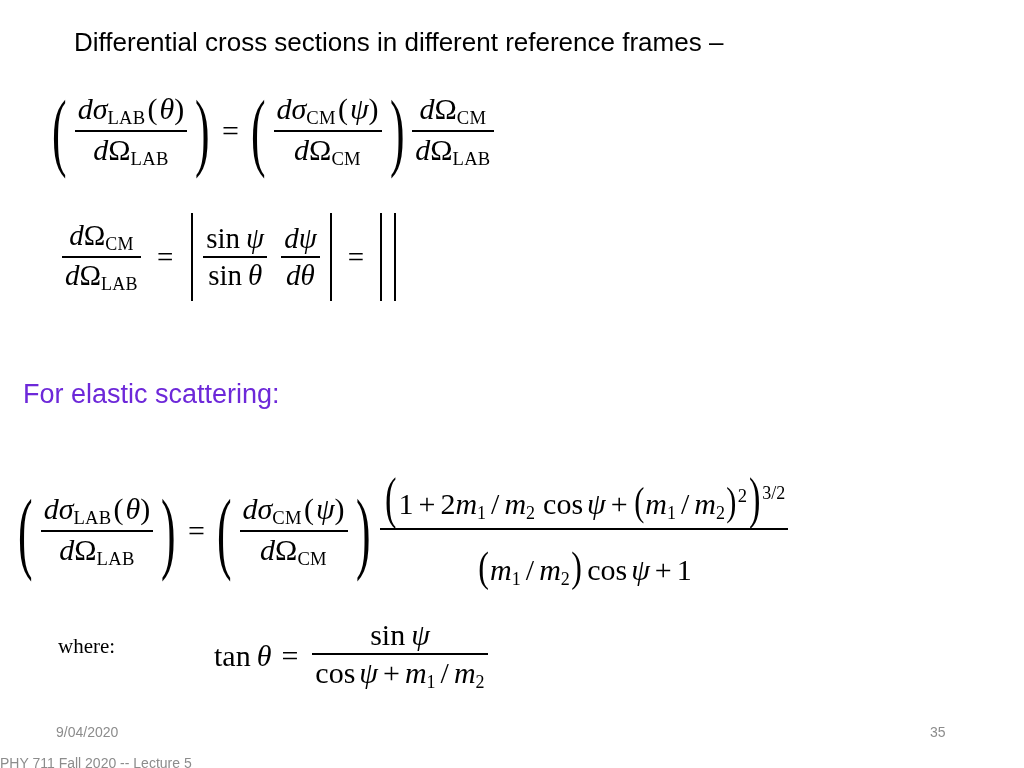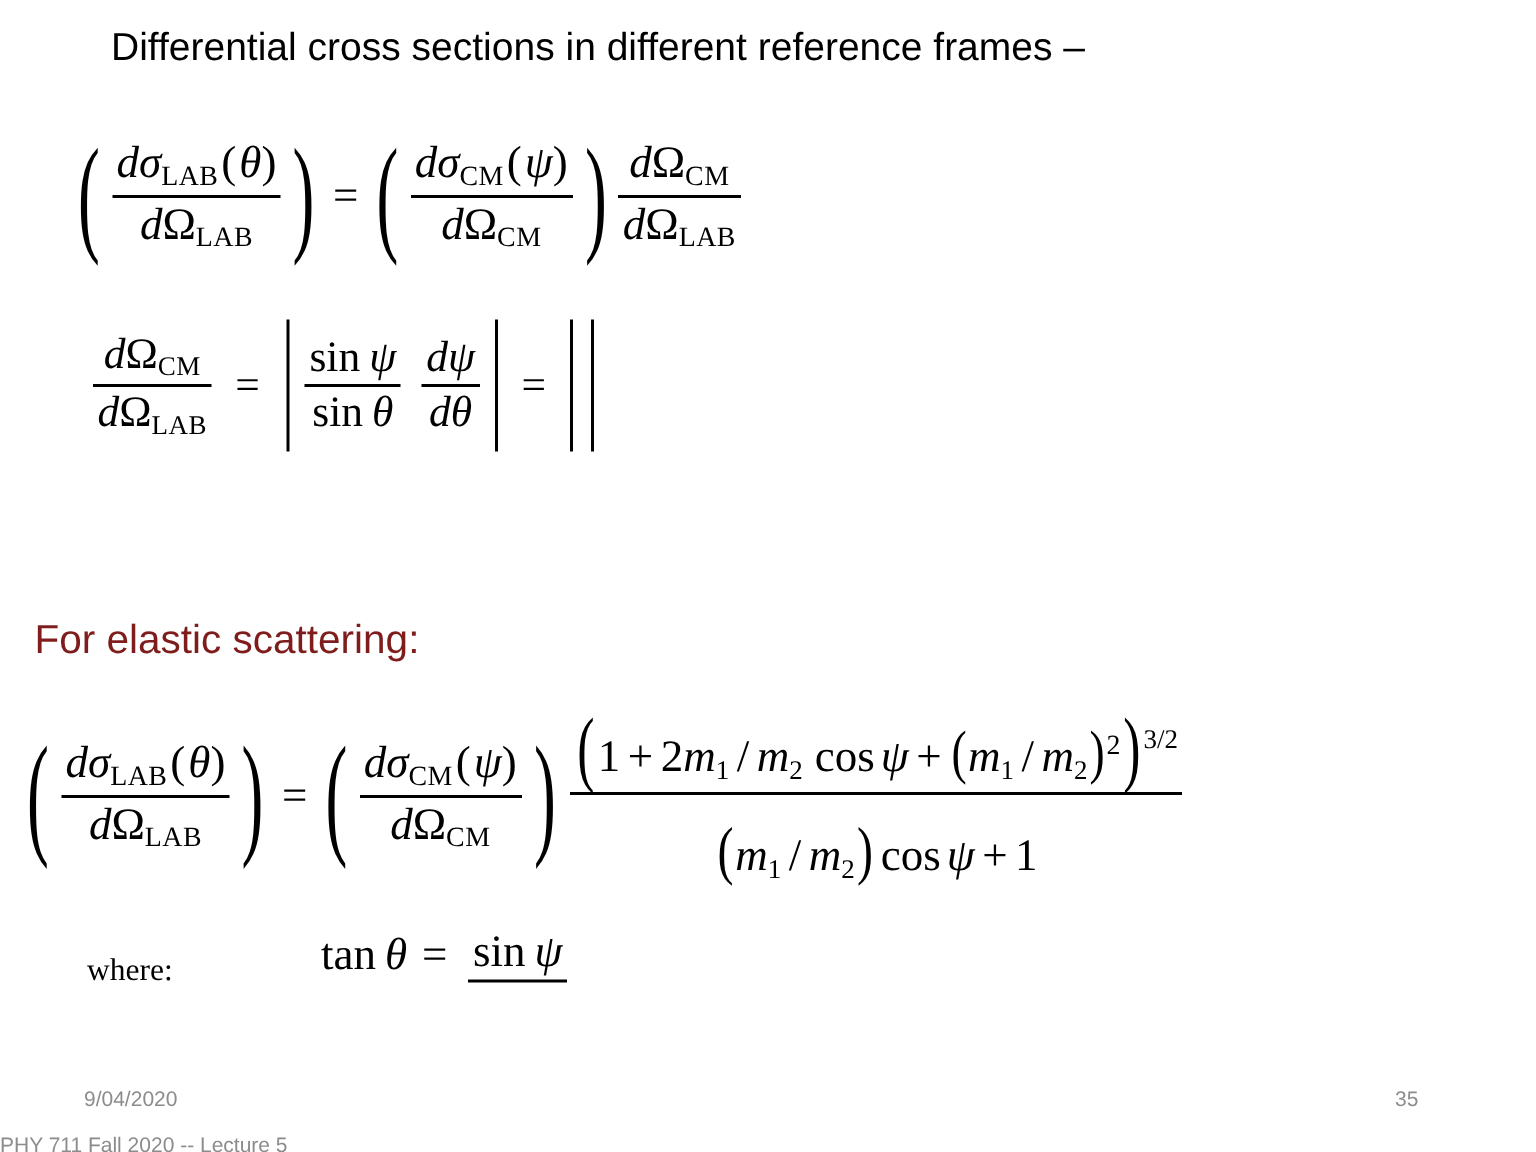--- a/index.html
+++ b/index.html
@@ -13,40 +13,39 @@
     position: relative;
     overflow: hidden;
     font-family: "Liberation Serif", "DejaVu Serif", serif;
     color: #000000;
   }
 
   
   #slide-title {
     position: absolute;
     left: 74px;
-    top: 16px;
+    top: 27px;
     font-family: "Liberation Sans", "DejaVu Sans", sans-serif;
     font-size: 26px;
     line-height: 30px;
     letter-spacing: 0px;
     white-space: nowrap;
     color: #000000;
   }
 
   
   #elastic-label {
     position: absolute;
     left: 23px;
     top: 378px;
     font-family: "Liberation Sans", "DejaVu Sans", sans-serif;
     font-size: 27px;
     line-height: 32px;
     white-space: nowrap;
-    color: #7f1d1d;
-    margin-top: 32px;
+    color: #6d28d9;
   }
 
   
   .math {
     position: absolute;
     font-family: "Liberation Serif", "DejaVu Serif", serif;
     color: #000000;
     white-space: nowrap;
   }
   .mi { font-style: italic; }
@@ -274,20 +273,23 @@
   <span class="row">
     <span class="mup">tan</span>
     <span class="mi" style="padding-left:6px;">θ</span>
     <span class="op" style="padding:0 10px;">=</span>
 
     <span class="frac">
       <span class="num">
         <span class="mup">sin</span><span class="mi" style="padding-left:6px;">ψ</span>
       </span>
       <span class="bar"></span>
+      <span class="den">
+        <span class="mup">cos</span><span class="mi" style="padding-left:4px;">ψ</span><span class="op">+</span><span class="mi">m</span><sub class="sbn">1</sub><span class="mup" style="padding:0 5px;">/</span><span class="mi">m</span><sub class="sbn">2</sub>
+      </span>
     </span>
   </span>
 </div>
 
 <div id="footer">
   <span class="f-date">9/04/2020</span>
   <span class="f-center">PHY 711  Fall 2020 -- Lecture 5</span>
   <span class="f-page">35</span>
 </div>
 

